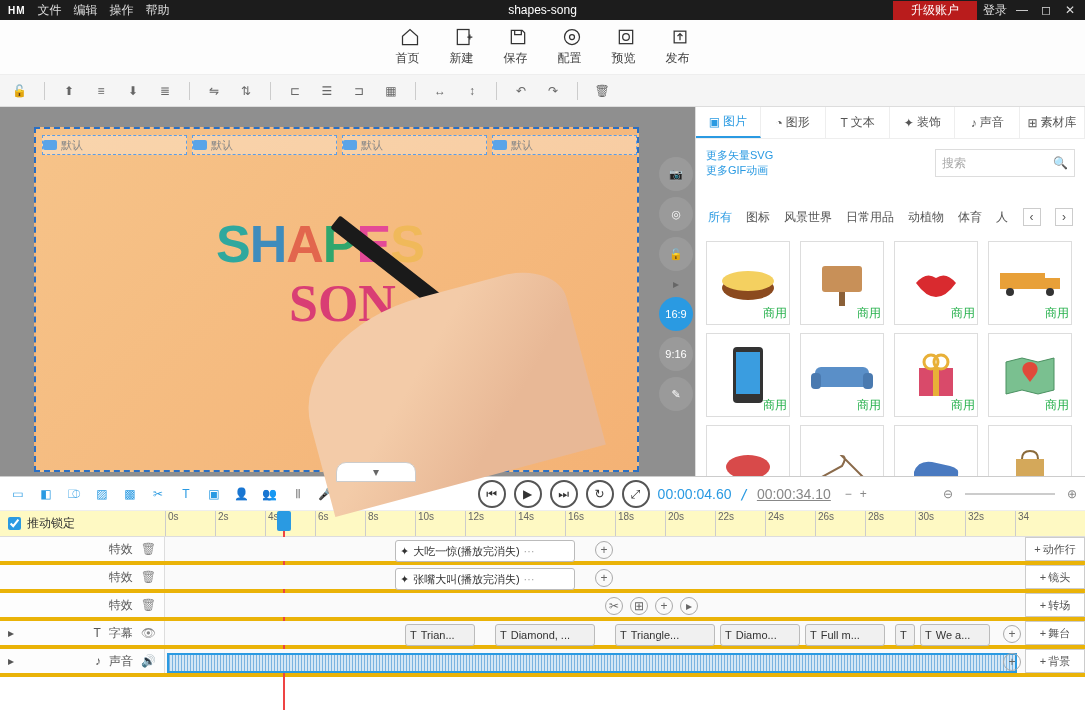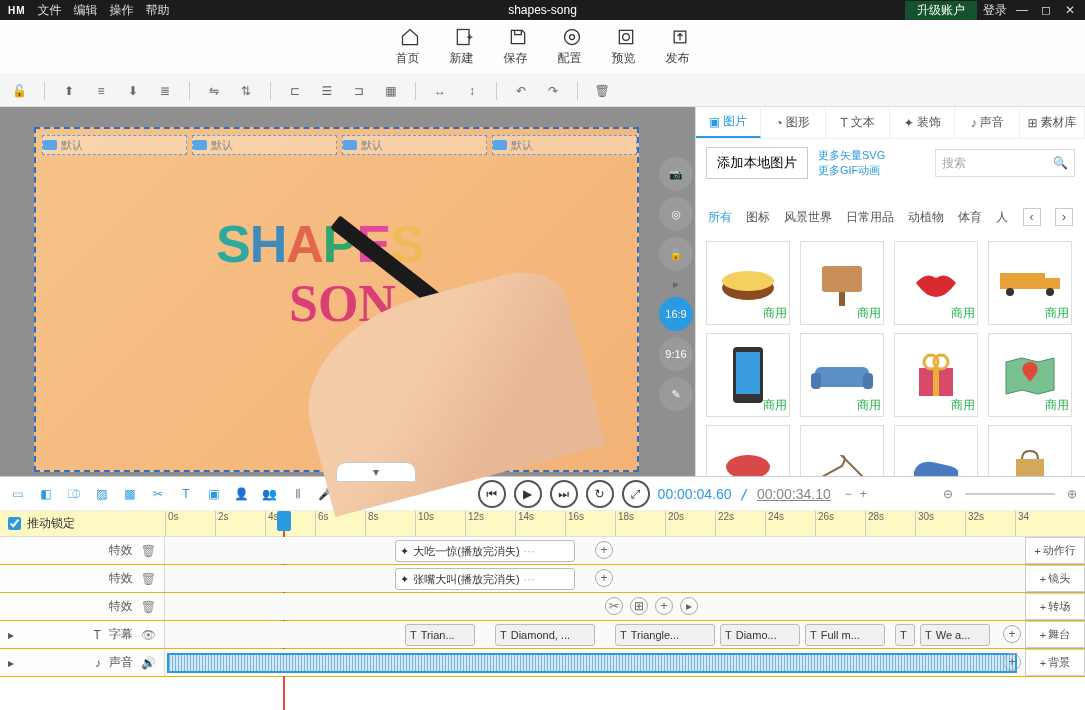--- a/index.html
+++ b/index.html
@@ -3,21 +3,21 @@
 <meta charset="utf-8">
 <style>
 * { margin:0; padding:0; box-sizing:border-box; font-family:"Microsoft YaHei",Arial,sans-serif; }
 body { width:1085px; height:710px; background:#fff; overflow:hidden; font-size:12px; color:#333; }
 .titlebar { height:20px; background:#1c1c1c; display:flex; align-items:center; color:#ddd; position:relative; }
 .titlebar .logo { padding:0 8px; font-size:10px; font-weight:bold; color:#fff; letter-spacing:1px;}
 .titlebar .menus { display:flex; gap:12px; padding-left:4px;}
 .titlebar .menus span { cursor:pointer; }
 .titlebar .wintitle { position:absolute; left:50%; transform:translateX(-50%); color:#fff; }
 .titlebar .right { position:absolute; right:0; display:flex; align-items:center; gap:6px; padding-right:6px;}
-.titlebar .upgrade { background:#14532d; color:#fff; padding:1px 12px; }
+.titlebar .upgrade { background:#b91c1c; color:#fff; padding:1px 18px; }
 .titlebar .winbtn { width:18px; text-align:center; cursor:pointer;}
 .maintoolbar { height:55px; display:flex; justify-content:center; align-items:center; gap:30px; background:#fdfdfd; border-bottom:1px solid #eee;}
 .maintoolbar .tb { display:flex; flex-direction:column; align-items:flex-end; gap:3px; cursor:pointer; color:#444;}
 .maintoolbar .tb svg,.maintoolbar .tb .ic { width:20px; height:20px; }
 .edittoolbar { height:32px; background:#f5f5f5; border-bottom:1px solid #ddd; display:flex; align-items:center; gap:8px; padding:0 8px;}
 .edittoolbar .sep { width:1px; height:18px; background:#ccc; margin:0 4px;}
 .edittoolbar .ebtn { width:24px; height:24px; display:flex; align-items:center; justify-content:center; cursor:pointer; color:#666;}
 .midrow { display:flex; height:369px;}
 .canvaswrap { flex:1; background:#8f8f8f; position:relative; }
 .canvas { position:absolute; left:34px; top:20px; width:605px; height:345px; background:linear-gradient(135deg,#f6c389,#f4b275); border:2px dashed #2a6fc4;}
@@ -58,21 +58,21 @@
 .tltoolbar .time { color:#2a9ae2; font-family:monospace; font-size:14px;}
 .tltoolbar .time .dur { color:#888; text-decoration:underline;}
 .ruler { height:26px; background:#fef9c3; display:flex; border-bottom:1px solid #ddd;}
 .ruler .lock { width:165px; display:flex; align-items:center; gap:6px; padding-left:8px;}
 .ruler .lock input { accent-color:#2a9ae2;}
 .ruler .ticks { flex:1; display:flex; position:relative; font-size:10px; color:#666;}
 .ruler .tick { width:50px; border-left:1px solid #ccc; padding-left:2px;}
 .ruler .playhead { position:absolute; left:112px; top:0; width:14px; height:20px; background:#2a9ae2; border-radius:2px;}
 .ruler .playline { position:absolute; left:118px; top:20px; width:2px; height:180px; background:#e44;}
 .tracks { flex:1; overflow:hidden;}
-.track { height:28px; display:flex; align-items:flex-end; border-bottom:1px solid #eab308;}
+.track { height:28px; display:flex; align-items:flex-end; border-bottom:4px solid #eab308;}
 .track .thead { width:165px; display:flex; align-items:center; justify-content:flex-end; gap:8px; padding:0 8px; color:#555; background:#fdfdfd; height:100%; border-right:1px solid #ddd;}
 .track .thead .del { color:#888; cursor:pointer;}
 .track .tbody { flex:1; position:relative; height:100%; background:#fafafa;}
 .track .actbtn { width:60px; border:1px solid #ccc; height:100%; display:flex; align-items:center; justify-content:center; gap:2px; cursor:pointer; font-size:11px; color:#555;}
 .clip { position:absolute; height:22px; top:3px; border:1px solid #bbb; background:#fff; border-radius:3px; display:flex; align-items:center; padding:0 4px; font-size:11px; gap:4px;}
 .clip .dots { color:#aaa;}
 .clip.t { background:#f0f0f0;}
 .addcir { position:absolute; width:18px; height:18px; border:1px solid #aaa; border-radius:50%; display:flex; align-items:center; justify-content:center; top:4px; cursor:pointer; color:#666;}
 .wave { position:absolute; left:2px; top:4px; right:8px; height:20px; border:2px solid #2a9ae2; background:repeating-linear-gradient(90deg,#7ab3e0 0px,#7ab3e0 1px,#d4e7f5 1px,#d4e7f5 3px);}
 </style>
@@ -222,21 +222,20 @@
       <div class="rt">
           <span>♪</span>
           <span>声音</span>
         </div>
       <div class="rt">
           <span>⊞</span>
           <span>素材库</span>
         </div>
     </div>
     <div class="addrow">
-      <button>添加本地图片</button>
       <div class="links">
         <a>更多矢量SVG</a>
         <a>更多GIF动画</a>
       </div>
       <div class="search">
           <span>搜索</span>
           <span style="margin-left:auto">🔍</span>
         </div>
     </div>
     <div class="cattabs">

